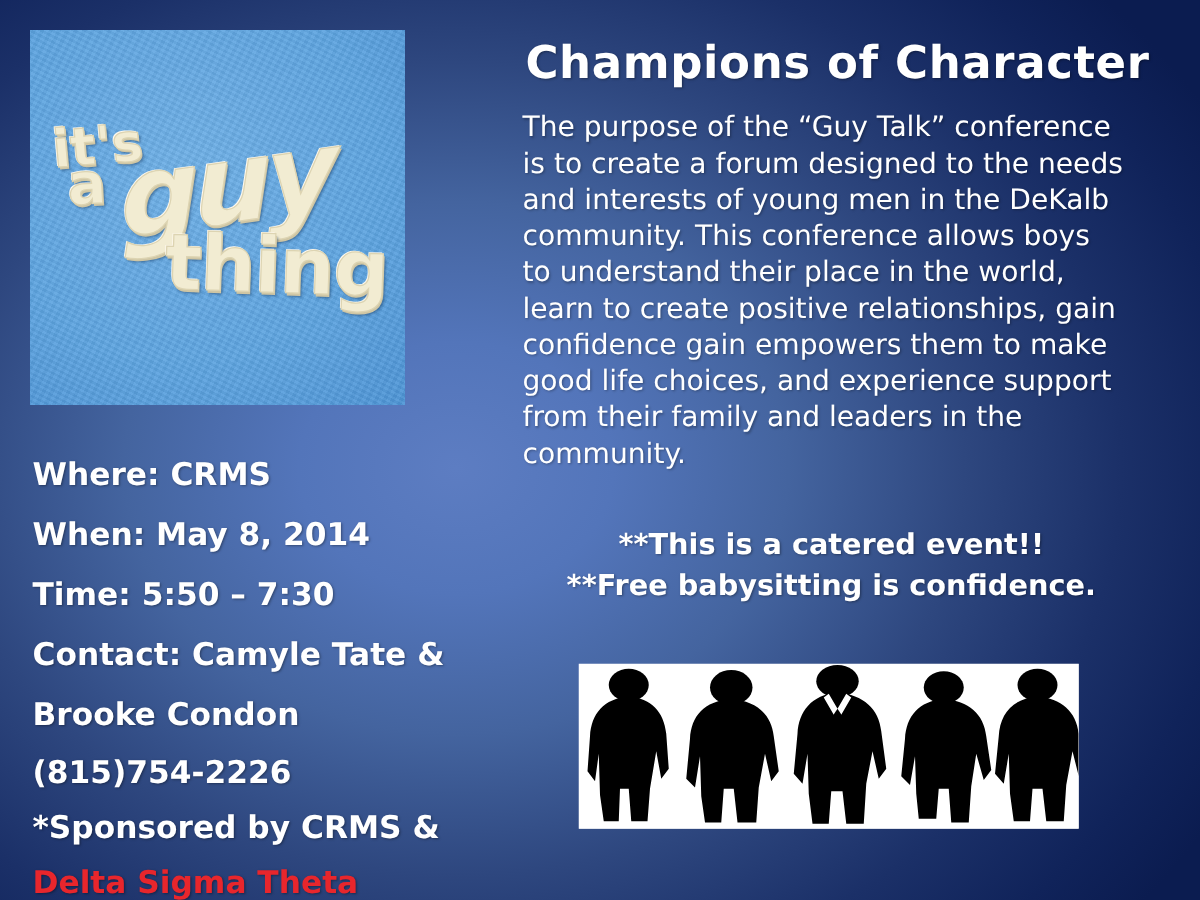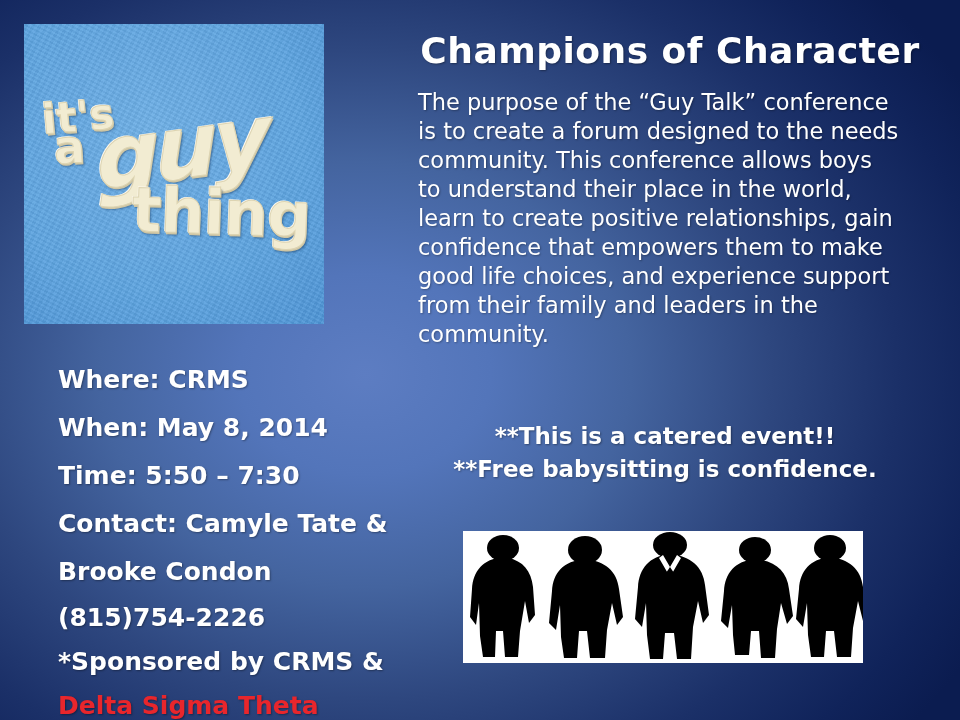--- a/index.html
+++ b/index.html
@@ -156,21 +156,20 @@
     top: 356px;
     width: 360px;
     color: #ffffff;
     text-shadow: 1px 1px 2px rgba(0,0,0,0.35);
   }
   .info .row {
     font-size: 25px;
     font-weight: bold;
     line-height: 48px;
     white-space: nowrap;
-    margin-left: 32px;
   }
   .info .row.tight { line-height: 44px; }
   .info .row.red { color: #e8262c; }
 </style>
 </head>
 <body>
 
 <div id="slide">
 
   <div class="photo-guy-thing">
@@ -180,24 +179,25 @@
       <span class="sign-word sign-guy">guy</span>
       <span class="sign-word sign-thing">thing</span>
     </div>
   </div>
 
   <div class="title">Champions of Character</div>
 
   <div class="purpose">
     <span class="l">The purpose of the “Guy Talk” conference</span>
     <span class="l">is to create a forum designed to the needs</span>
+    <span class="l">and interests of young men in the DeKalb</span>
     <span class="l">community.  This conference allows boys</span>
     <span class="l">to understand their place in the world,</span>
     <span class="l">learn to create positive relationships, gain</span>
-    <span class="l">confidence that empowers them to make</span>
+    <span class="l">confidence gain empowers them to make</span>
     <span class="l">good life choices, and experience support</span>
     <span class="l">from their family and leaders in the</span>
     <span class="l">community.</span>
   </div>
 
   <div class="notes">
     <span class="l">**This is a catered event!!</span>
     <span class="l">**Free babysitting is confidence.</span>
   </div>
 

